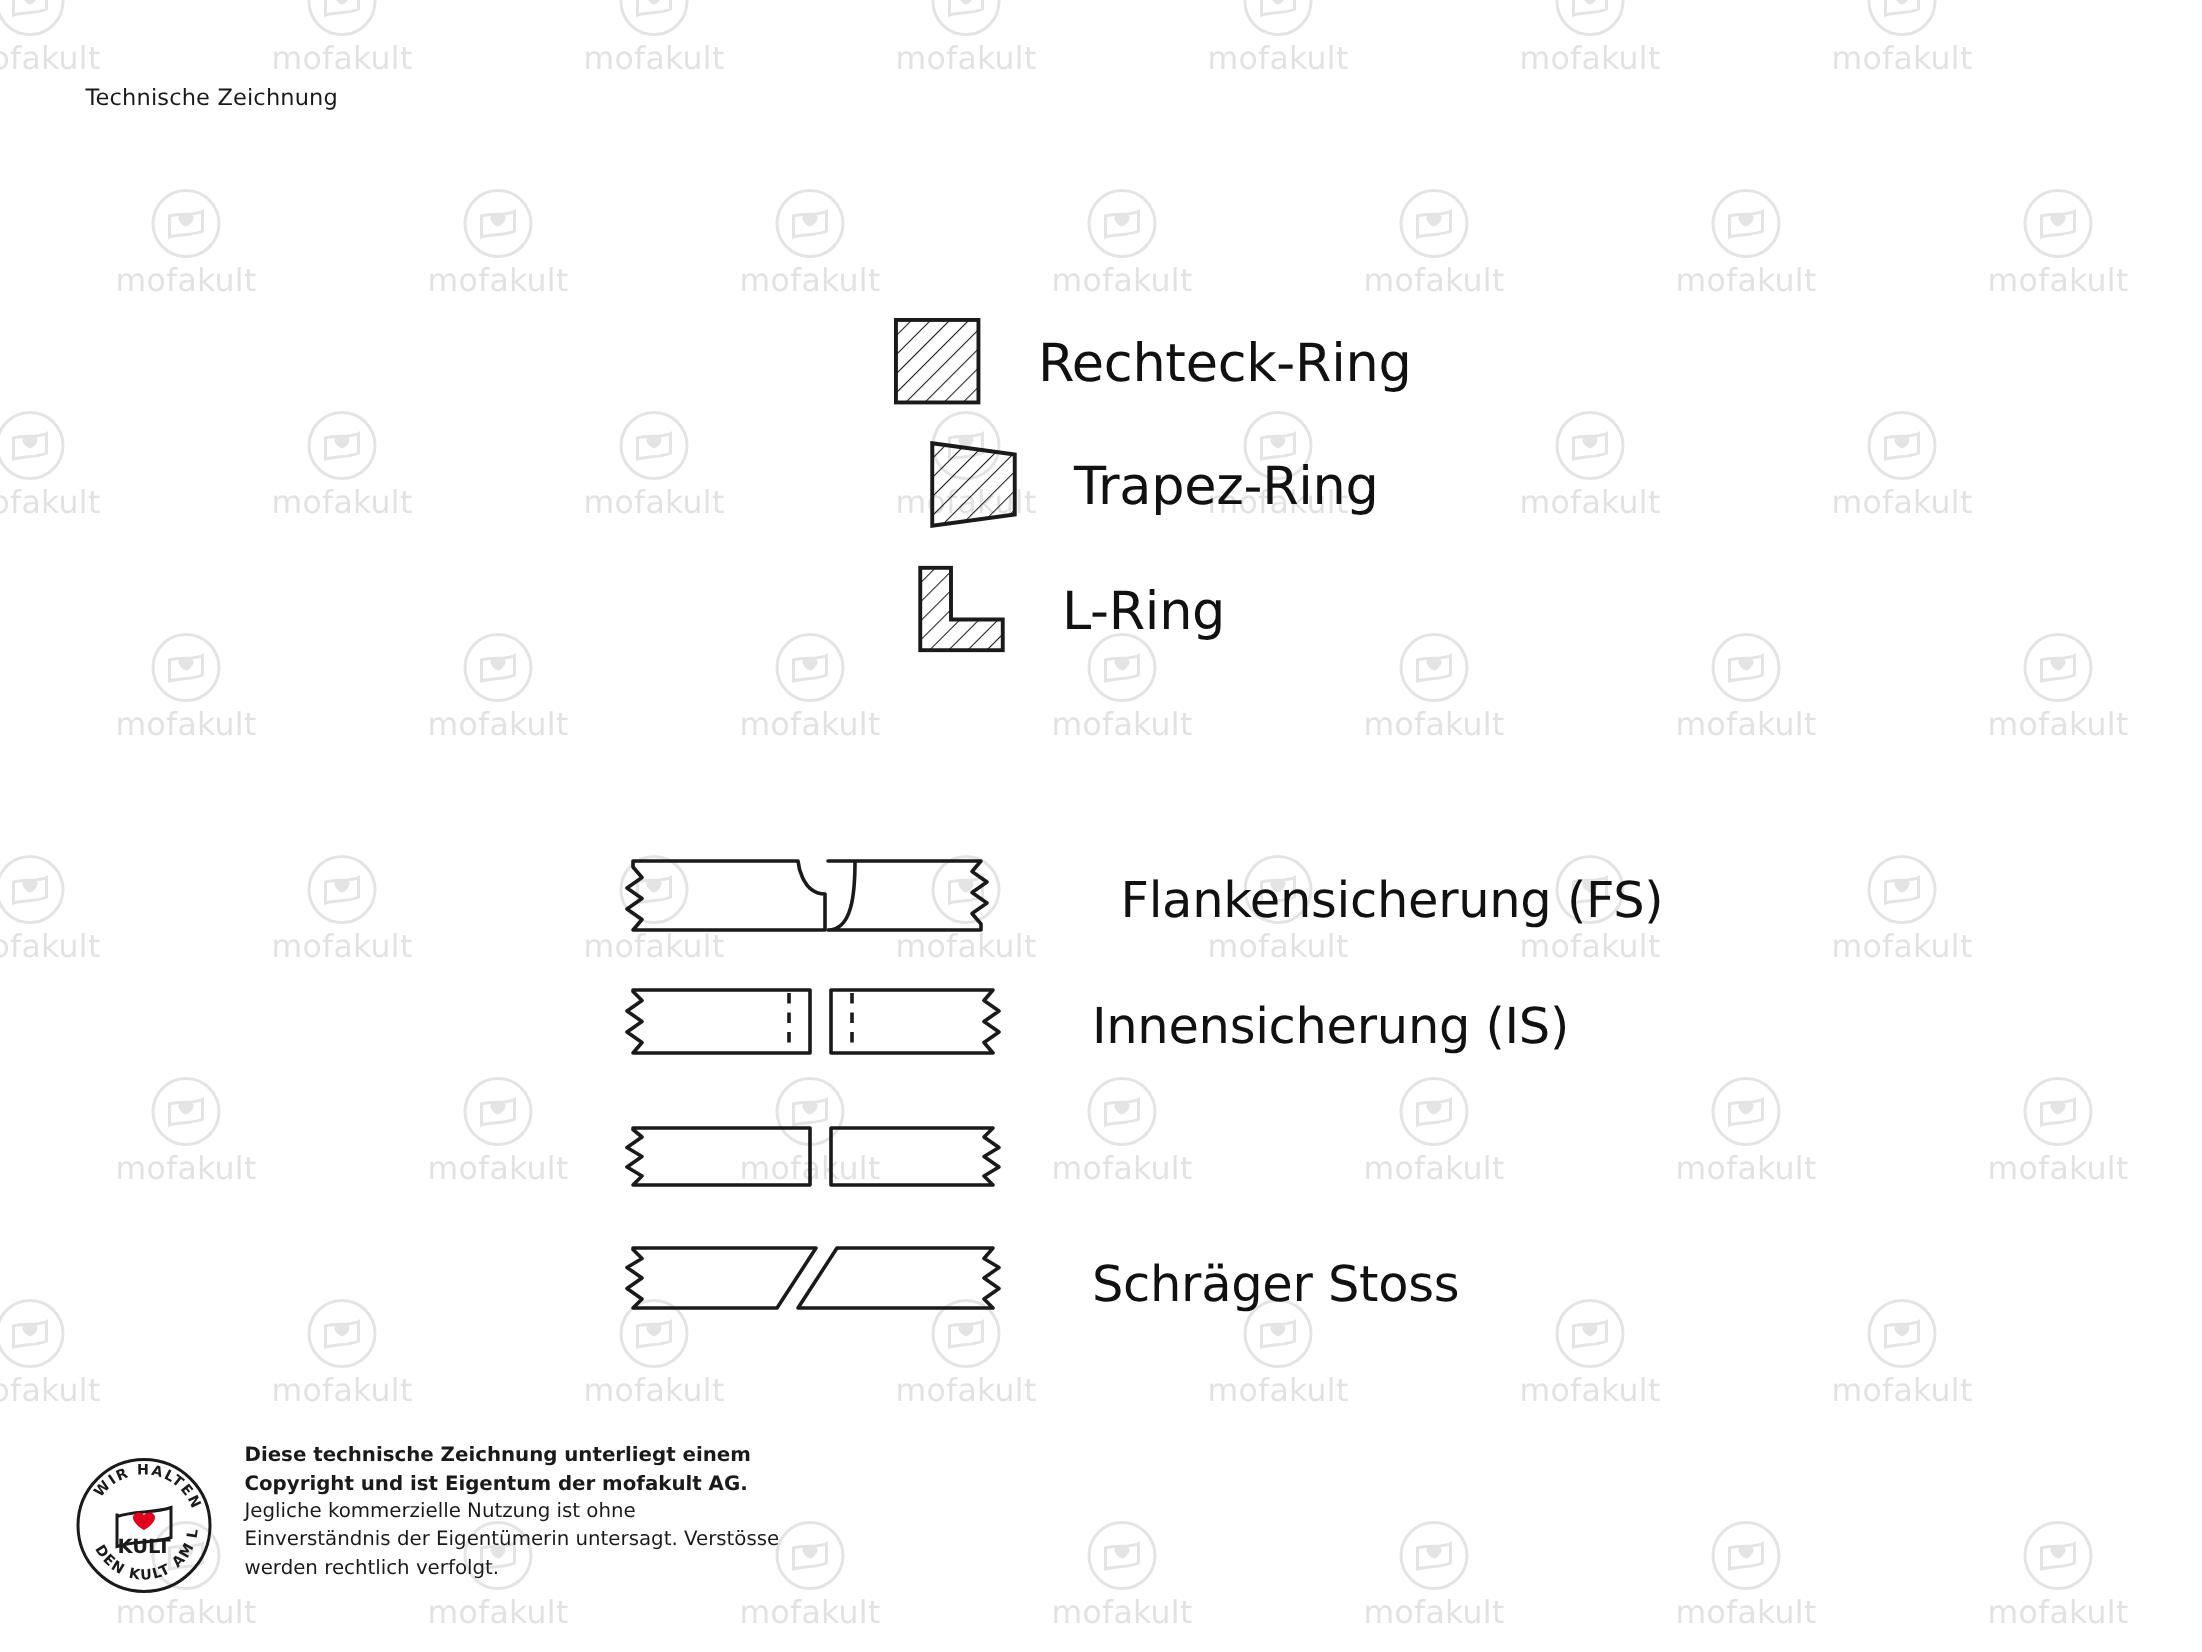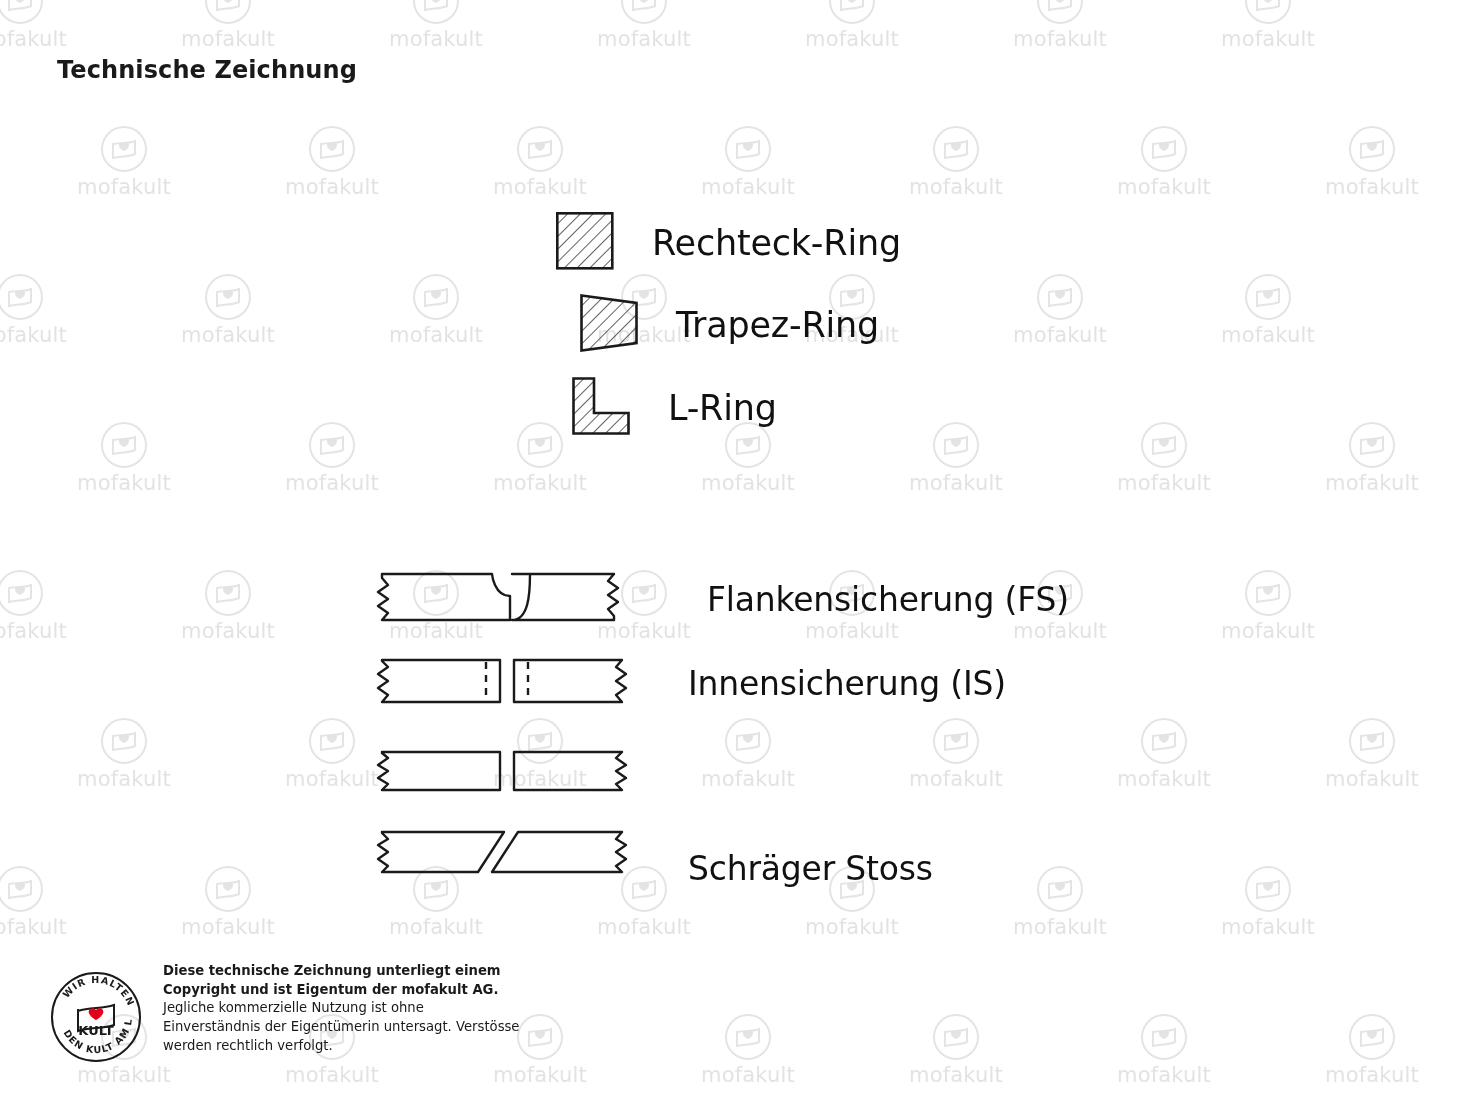--- a/index.html
+++ b/index.html
@@ -42,36 +42,37 @@
     color: #d9d9d9;
     line-height: 1;
     margin-top: 1px;
   }
 
   
   #title {
     position: absolute;
     left: 57px;
     top: 56px;
-    font-size: 24px;
-    font-weight: bold;
+    font-size: 15px;
+    font-weight: normal;
     color: #1a1a1a;
     letter-spacing: .1px;
     z-index: 4;
   }
 
   
   .legend-block {
     position: absolute;
     z-index: 3;
   }
   .legend-row {
     position: absolute;
     display: flex;
     align-items: center;
+    margin-left: 40px;
   }
   .legend-label {
     color: #111111;
     white-space: nowrap;
   }
 
   
   #group-profiles { left: 0; top: 0; }
   #group-profiles .legend-row { left: 556px; }
   #group-profiles .legend-label {
@@ -87,21 +88,21 @@
   #group-joints { left: 0; top: 0; }
   #group-joints .legend-row { left: 374px; }
   #group-joints .legend-label {
     font-size: 33px;
     margin-left: 58px;
     letter-spacing: -.2px;
   }
   #row-fs { top: 566px; gap: 19px; }
   #row-is { top: 650px; }
   #row-gs { top: 740px; }
-  #row-ss { top: 822px; align-items: flex-end; }
+  #row-ss { top: 822px; }
 
   
   #footer {
     position: absolute;
     left: 44px;
     top: 962px;
     display: flex;
     align-items: flex-start;
     z-index: 4;
   }

